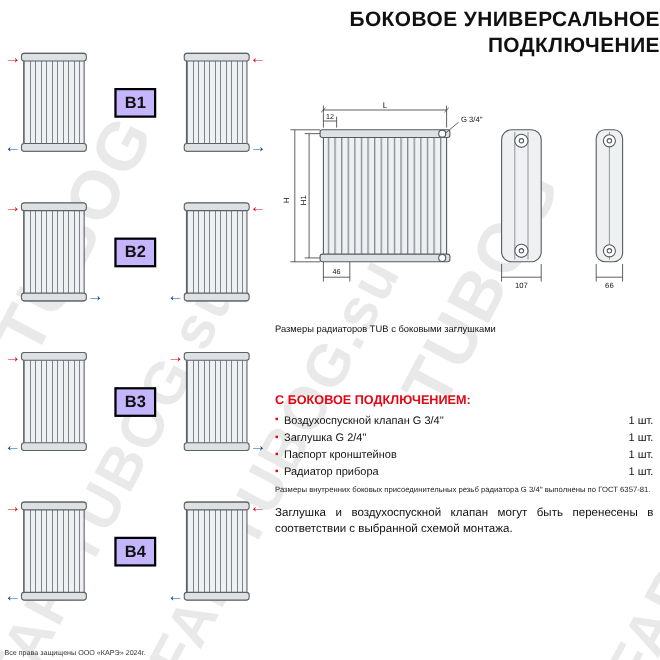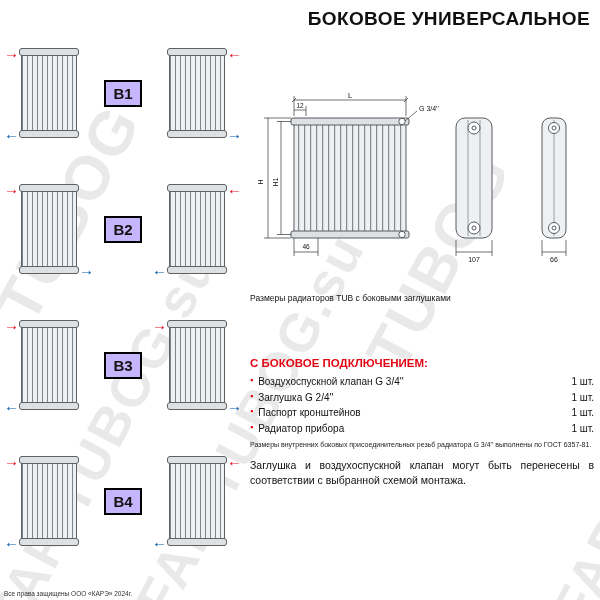--- a/index.html
+++ b/index.html
@@ -5,21 +5,21 @@
   * { margin:0; padding:0; box-sizing:border-box; }
   html,body { width:600px; height:600px; }
   body { font-family:"Liberation Sans", sans-serif; background:#ffffff; color:#111; }
   .page { position:relative; width:600px; height:600px; overflow:hidden; background:#fff; }
 
   
   .wm { position:absolute; font-weight:800; color:#1a1a1a; opacity:.09; white-space:nowrap;
         transform-origin:0 0; z-index:0; letter-spacing:2px; }
 
   
-  .title { position:absolute; top:8px; right:10px; text-align:right; font-size:19px;
+  .title { position:absolute; top:8px; right:0; text-align:right; font-size:19px;
            font-weight:800; line-height:1.2; letter-spacing:.4px; z-index:2; }
 
   
   .schemes { position:absolute; left:6px; top:44px; width:234px; z-index:1;
              display:flex; flex-direction:column; gap:38px; }
   .scheme-row { display:flex; align-items:center; justify-content:space-between; }
   .rad-wrap { position:relative; padding:4px 15px; }
   .radiator { width:56px; height:90px; border:1px solid #5c6166; position:relative;
               background:repeating-linear-gradient(90deg,#7d848a 0 1px,#eef0f2 1px 5px); }
   .radiator::before,.radiator::after { content:""; position:absolute; left:-3px; right:-3px;
@@ -57,20 +57,21 @@
   <div id="wm-layer">
       <div class="wm" style="left: -18px; top: 300px; font-size: 62px; transform: rotate(-62deg);">TUBOG</div>
       <div class="wm" style="left: 96px; top: 648px; font-size: 54px; transform: rotate(-62deg);">RIFAR-TUBOG.su</div>
       <div class="wm" style="left: -52px; top: 664px; font-size: 54px; transform: rotate(-62deg);">RIFAR-TUBOG.su</div>
       <div class="wm" style="left: 352px; top: 348px; font-size: 62px; transform: rotate(-62deg);">TUBOG</div>
       <div class="wm" style="left: 512px; top: 656px; font-size: 54px; transform: rotate(-62deg);">RIFAR-TUBOG.su</div>
     </div>
 
   <header class="title">
     <div>БОКОВОЕ УНИВЕРСАЛЬНОЕ</div>
+    <div>ПОДКЛЮЧЕНИЕ</div>
   </header>
 
   <div class="schemes" id="schemes">
       <div class="scheme-row">
         <div class="rad-wrap">
           <div class="radiator"></div>
           <span class="arrow tl red">→</span>
           <span class="arrow bl blue">←</span>
         </div>
         <div class="scheme-label">B1</div>

